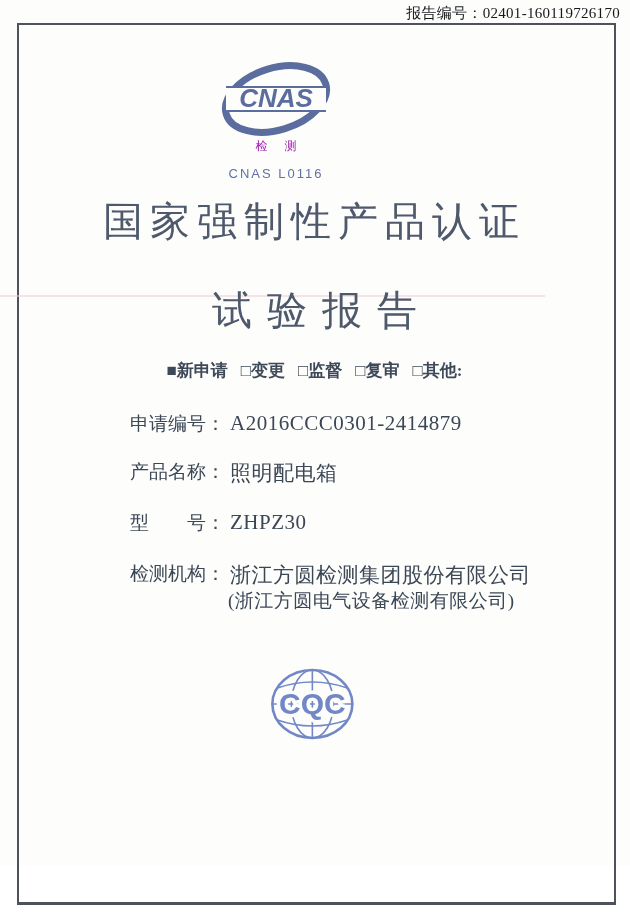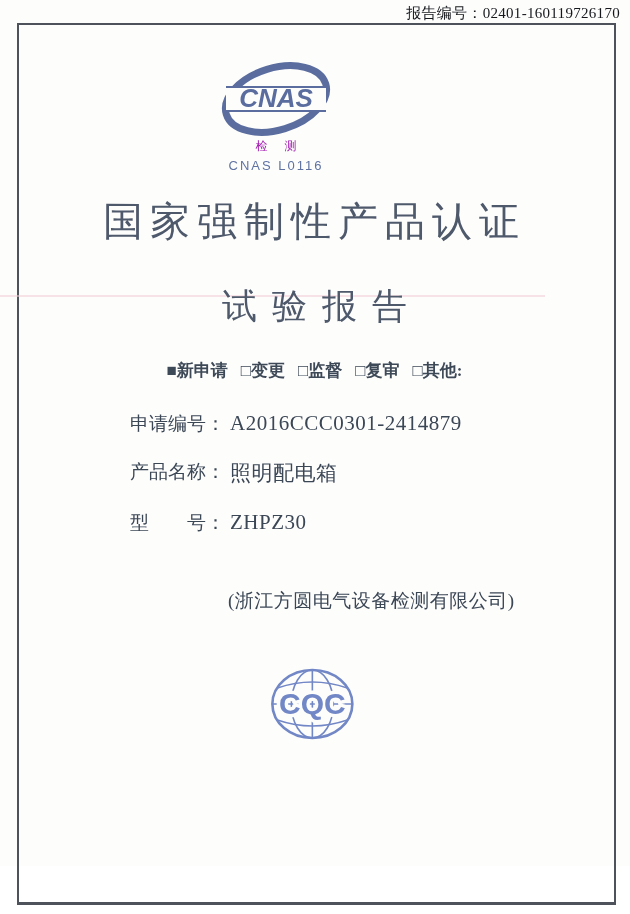--- a/index.html
+++ b/index.html
@@ -43,33 +43,33 @@
     color:#f29a9a;font-family:"Liberation Serif", serif;
   }
   
   .cnas-block{position:absolute;left:216px;top:62px;width:120px;text-align:center;}
   .cnas-svg{display:block;margin:0 auto;}
   .cnas-caption1{
     margin-top:2px;font-size:12px;color:#a21caf;
     letter-spacing:7px;text-indent:7px;
   }
   .cnas-caption2{
-    margin-top:3px;font-size:13px;color:#5f72a2;
+    margin-top:11px;font-size:13px;color:#5f72a2;
     letter-spacing:2px;font-family:"Liberation Sans", sans-serif;
   }
   
   .title1{
     position:absolute;left:17px;top:194px;width:595px;
     text-align:center;font-size:40px;color:#4e596b;
     letter-spacing:7px;font-weight:500;
     white-space:nowrap;
   }
   .title2{
     position:absolute;left:17px;top:283px;width:595px;
-    text-align:center;font-size:35px;color:#4e596b;
+    text-align:center;font-size:40px;color:#4e596b;
     letter-spacing:15px;text-indent:15px;font-weight:500;
     white-space:nowrap;
   }
   
   .check-row{
     position:absolute;left:17px;top:359px;width:595px;
     display:flex;justify-content:center;gap:13px;
     font-size:17px;color:#3e4957;font-weight:700;
   }
   .check-item{white-space:nowrap;}
@@ -140,20 +140,24 @@
     <span class="field-value">A2016CCC0301-2414879</span>
   </div>
   <div class="field-row row-2">
     <span class="field-label">产品名称：</span>
     <span class="field-value">照明配电箱</span>
   </div>
   <div class="field-row row-3">
     <span class="field-label">型　　号：</span>
     <span class="field-value">ZHPZ30</span>
   </div>
+  <div class="field-row row-4">
+    <span class="field-label">检测机构：</span>
+    <span class="field-value">浙江方圆检测集团股份有限公司</span>
+  </div>
   <div class="field-value-line2">(浙江方圆电气设备检测有限公司)</div>
 
   <div class="cqc-block">
     <svg width="88" height="76" viewBox="0 0 88 76">
       <ellipse cx="44" cy="38" rx="40" ry="34" fill="none" stroke="#7287c6" stroke-width="2.6"></ellipse>
       <ellipse cx="44" cy="38" rx="21" ry="34" fill="none" stroke="#7287c6" stroke-width="1.6"></ellipse>
       <line x1="44" y1="4" x2="44" y2="72" stroke="#7287c6" stroke-width="1.6"></line>
       <path d="M9 22 Q44 10 79 22" fill="none" stroke="#7287c6" stroke-width="1.6"></path>
       <path d="M9 54 Q44 66 79 54" fill="none" stroke="#7287c6" stroke-width="1.6"></path>
       <line x1="4" y1="38" x2="84" y2="38" stroke="#7287c6" stroke-width="1.6"></line>

